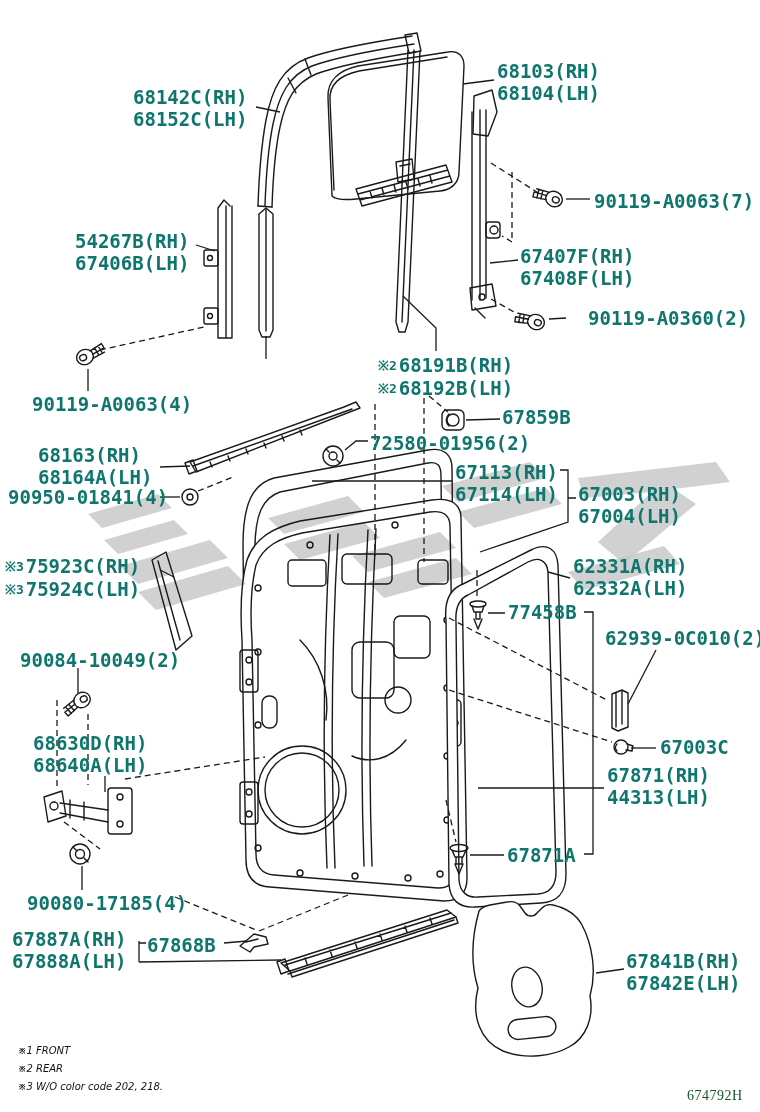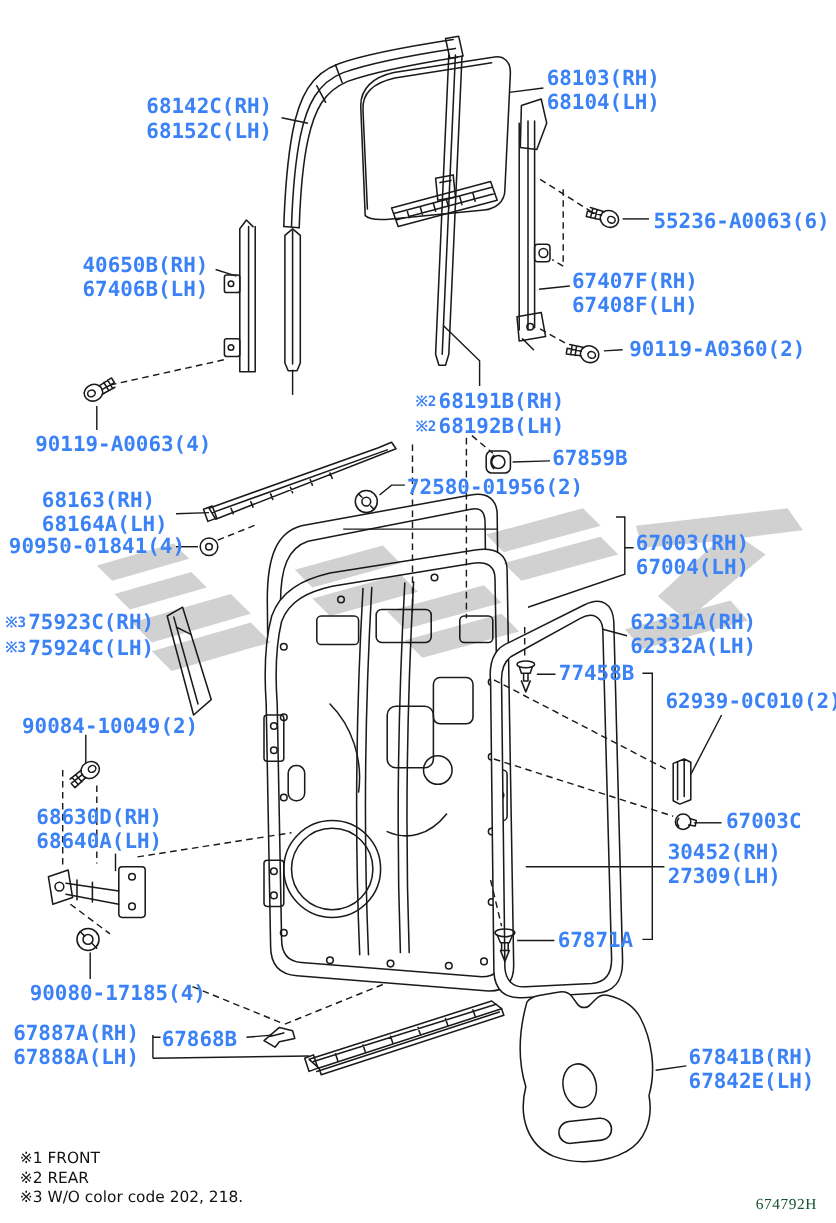--- a/index.html
+++ b/index.html
@@ -1,25 +1,25 @@
 <!DOCTYPE html>
 <html><head>
 <meta charset="utf-8">
 <style>
   html,body{margin:0;padding:0;background:#fff;}
   #stage{position:relative;width:760px;height:1112px;background:#fff;overflow:hidden;
          font-family:"DejaVu Sans Mono",monospace;}
   #art{position:absolute;left:0;top:0;}
   .pl{position:absolute;font-weight:700;font-size:19px;line-height:22px;
-      white-space:nowrap;color:#3b82f6;z-index:5;}
+      white-space:nowrap;color:#0f766e;z-index:5;}
   .pl span{display:inline;}
   .pl .ln{display:block;}
   .pl .mark{font-size:13px;vertical-align:2px;margin-right:2px;}
-  .note{position:absolute;font-family:"DejaVu Sans",sans-serif;font-size:14px;
-        color:#111;white-space:nowrap;z-index:5;}
+  .note{position:absolute;font-family:"DejaVu Sans",sans-serif;font-size:10px;
+        color:#111;white-space:nowrap;z-index:5;font-style:italic;}
   .docnum{position:absolute;font-family:Liberation Serif, serif;font-size:14px;
         color:#14532d;z-index:5;letter-spacing:0.5px;}
   svg .o{fill:none;stroke:#1a1a1a;stroke-width:1.4;stroke-linecap:round;stroke-linejoin:round;}
   svg .w{fill:#ffffff;stroke:#1a1a1a;stroke-width:1.4;stroke-linejoin:round;}
   svg .band{fill:#ffffff;fill-rule:evenodd;stroke:#1a1a1a;stroke-width:1.4;stroke-linejoin:round;}
   svg .ld{fill:none;stroke:#1a1a1a;stroke-width:1.3;}
   svg .dd{fill:none;stroke:#1a1a1a;stroke-width:1.3;stroke-dasharray:6 4;}
   svg .wm{fill:#c9c9c9;fill-opacity:0.85;stroke:none;}
 </style>
 </head>
@@ -280,31 +280,31 @@
 
 <div class="pl" style="left:133px;top:86px">
       <span class="ln">68142C(RH)</span>
       <span class="ln">68152C(LH)</span>
     </div>
 <div class="pl" style="left:497px;top:60px">
       <span class="ln">68103(RH)</span>
       <span class="ln">68104(LH)</span>
     </div>
 <div class="pl" style="left:594px;top:190px">
-      <span class="ln">55236-A0063(6)</span>
+      <span class="ln">90119-A0063(7)</span>
     </div>
 <div class="pl" style="left:75px;top:230px">
-      <span class="ln">40650B(RH)</span>
+      <span class="ln">54267B(RH)</span>
       <span class="ln">67406B(LH)</span>
     </div>
 <div class="pl" style="left:520px;top:245px">
       <span class="ln">67407F(RH)</span>
       <span class="ln">67408F(LH)</span>
     </div>
-<div class="pl" style="left:572px;top:307px">
+<div class="pl" style="left:588px;top:307px">
       <span class="ln">90119-A0360(2)</span>
     </div>
 <div class="pl" style="left:378px;top:354px">
   <span class="ln"><span class="mark">※2</span><span>68191B(RH)</span></span>
   <span class="ln"><span class="mark">※2</span><span>68192B(LH)</span></span>
 </div>
 <div class="pl" style="left:32px;top:393px">
       <span class="ln">90119-A0063(4)</span>
     </div>
 <div class="pl" style="left:502px;top:406px">
@@ -312,20 +312,24 @@
     </div>
 <div class="pl" style="left:38px;top:444px">
       <span class="ln">68163(RH)</span>
       <span class="ln">68164A(LH)</span>
     </div>
 <div class="pl" style="left:370px;top:432px">
       <span class="ln">72580-01956(2)</span>
     </div>
 <div class="pl" style="left:8px;top:486px">
       <span class="ln">90950-01841(4)</span>
+    </div>
+<div class="pl" style="left:455px;top:461px">
+      <span class="ln">67113(RH)</span>
+      <span class="ln">67114(LH)</span>
     </div>
 <div class="pl" style="left:578px;top:483px">
       <span class="ln">67003(RH)</span>
       <span class="ln">67004(LH)</span>
     </div>
 <div class="pl" style="left:5px;top:555px">
   <span class="ln"><span class="mark">※3</span><span>75923C(RH)</span></span>
   <span class="ln"><span class="mark">※3</span><span>75924C(LH)</span></span>
 </div>
 <div class="pl" style="left:573px;top:555px">
@@ -342,22 +346,22 @@
       <span class="ln">90084-10049(2)</span>
     </div>
 <div class="pl" style="left:33px;top:732px">
       <span class="ln">68630D(RH)</span>
       <span class="ln">68640A(LH)</span>
     </div>
 <div class="pl" style="left:660px;top:736px">
       <span class="ln">67003C</span>
     </div>
 <div class="pl" style="left:607px;top:764px">
-      <span class="ln">30452(RH)</span>
-      <span class="ln">27309(LH)</span>
+      <span class="ln">67871(RH)</span>
+      <span class="ln">44313(LH)</span>
     </div>
 <div class="pl" style="left:507px;top:844px">
       <span class="ln">67871A</span>
     </div>
 <div class="pl" style="left:27px;top:892px">
       <span class="ln">90080-17185(4)</span>
     </div>
 <div class="pl" style="left:12px;top:928px">
       <span class="ln">67887A(RH)</span>
       <span class="ln">67888A(LH)</span>

